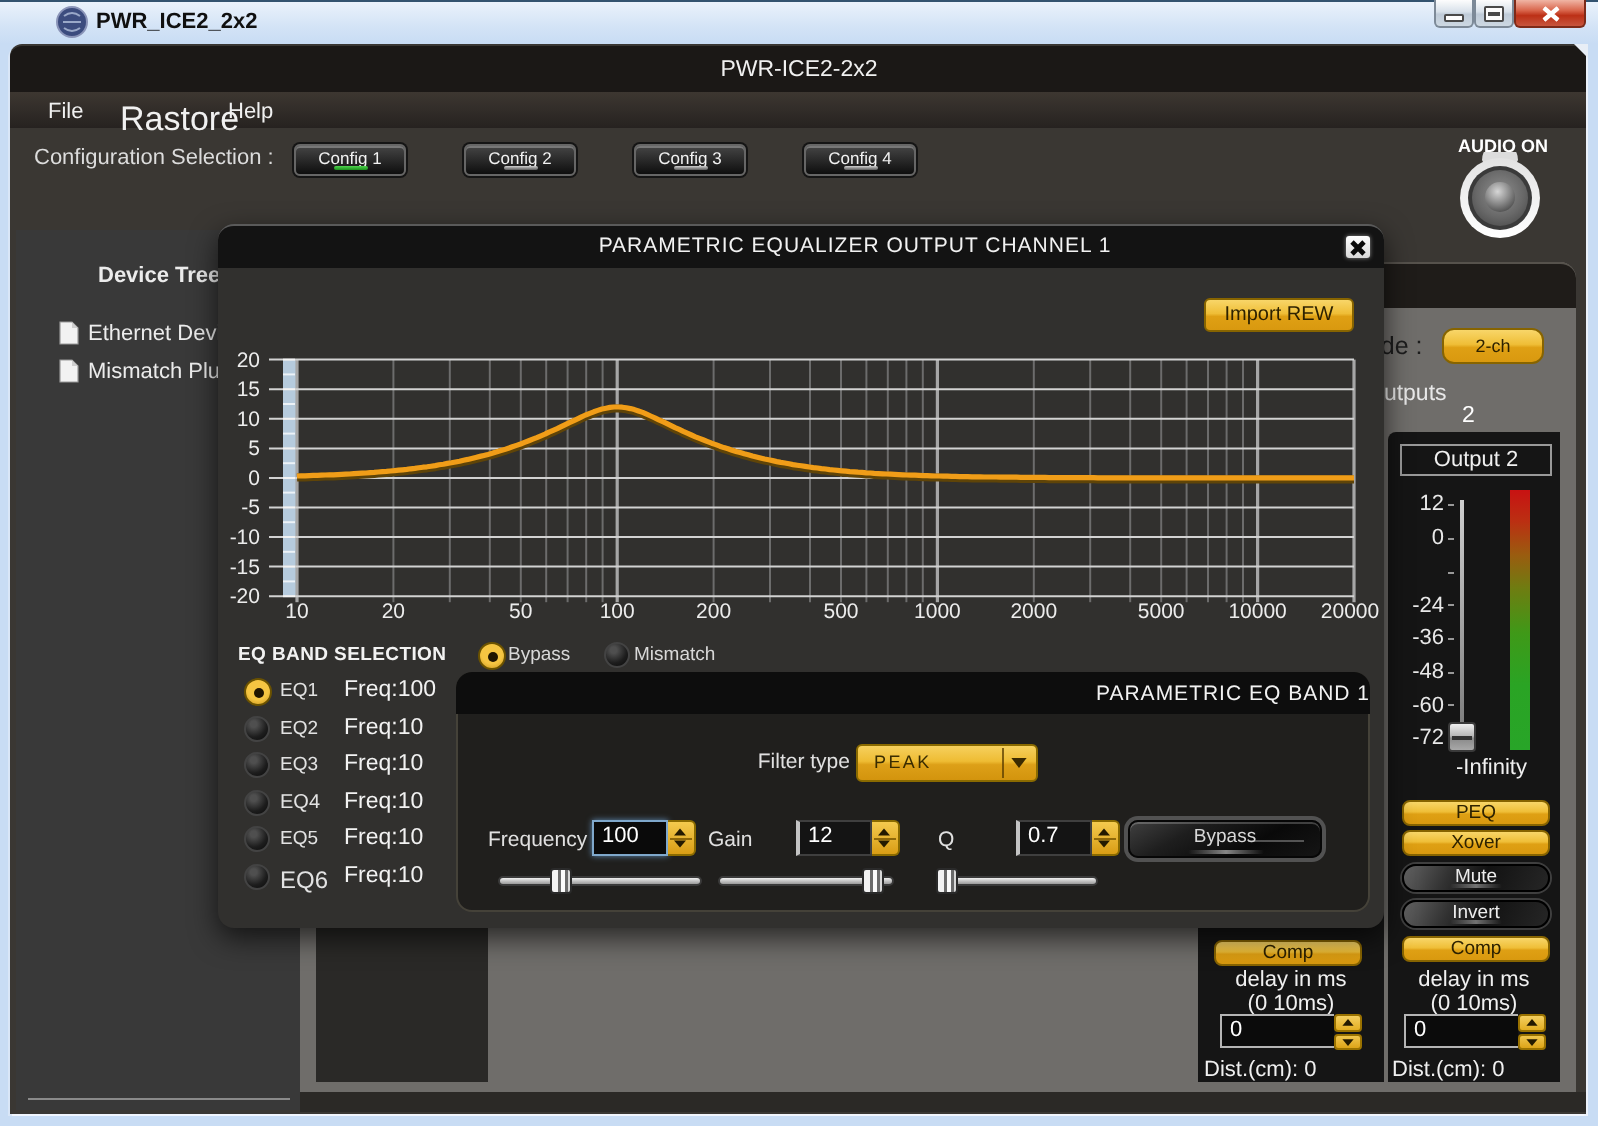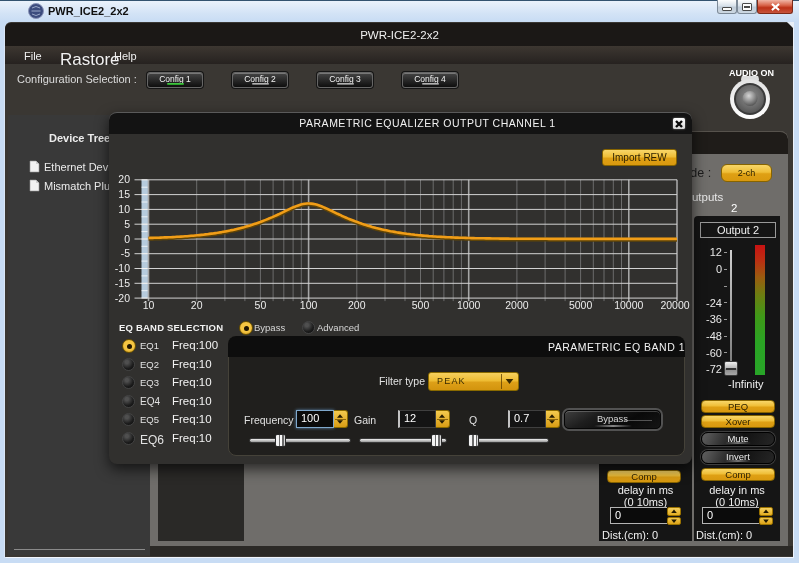--- a/index.html
+++ b/index.html
@@ -270,21 +270,21 @@
 <div class="t" style="left:140px;top:414px;font-size:9.5px;color:#e2e2e2;">EQ5</div>
 <div class="t" style="left:172px;top:413px;font-size:11.5px;color:#f2f2f2;">Freq:10</div>
 <div style="position:absolute;left:122px;top:431.5px;width:11px;height:11px;border-radius:50%;background:radial-gradient(circle at 35% 28%, #4f4f4f 0 15%, #1d1d1d 60%, #090909 100%);border:1px solid #434343;"></div>
 <div class="t" style="left:140px;top:432.5px;font-size:12px;color:#e2e2e2;">EQ6</div>
 <div class="t" style="left:172px;top:431.5px;font-size:11.5px;color:#f2f2f2;">Freq:10</div>
 <div style="position:absolute;left:239px;top:321px;width:12px;height:12px;border-radius:50%;background:radial-gradient(circle at 50% 40%, #f5c542 0 55%, #c8941a 100%);border:1px solid #6b5200;">
     <div style="position:absolute;left:3.5px;top:3.5px;width:5px;height:5px;border-radius:50%;background:#201500;"></div>
   </div>
 <div class="t" style="left:254px;top:322px;font-size:9.5px;color:#d8d8d8;">Bypass</div>
 <div style="position:absolute;left:302px;top:321px;width:11px;height:11px;border-radius:50%;background:radial-gradient(circle at 35% 28%, #4f4f4f 0 15%, #1d1d1d 60%, #090909 100%);border:1px solid #434343;"></div>
-<div class="t" style="left:317px;top:322px;font-size:9.5px;color:#d8d8d8;">Advanced</div>
+<div class="t" style="left:317px;top:322px;font-size:9.5px;color:#d8d8d8;">Mismatch</div>
 
 <div style="position:absolute;left:228px;top:336px;width:457px;height:120px;background:#201f1d;border-radius:8px;border:1px solid #454239;box-sizing:border-box;"></div>
 <div style="position:absolute;left:228px;top:336px;width:457px;height:21px;background:#0d0d0d;border-radius:8px 8px 0 0;"></div>
 <div class="t" style="left:228px;top:341px;width:457px;text-align:right;font-size:10.5px;letter-spacing:.5px;color:#f2f2f2;">PARAMETRIC EQ BAND 1</div>
 
 <div class="t" style="left:345px;top:375px;width:80px;text-align:right;font-size:10.5px;color:#e0e0e0;">Filter type</div>
 <div style="position:absolute;left:428px;top:372px;width:91px;height:19px;background:linear-gradient(#f6d05e 0%,#eebc33 45%,#ddA018 55%,#d3940d 100%);border:1px solid #8a6a00;border-radius:3px;box-sizing:border-box;color:#3a2c00;font-size:9px;letter-spacing:1.2px;line-height:17px;"><span style="padding-left:8px;">PEAK</span><div style="position:absolute;right:16px;top:1px;bottom:1px;width:1px;background:rgba(90,60,0,.75);"></div><svg style="position:absolute;right:2px;top:2px;display:block" width="13" height="13">
       <path d="M6.5 9 l-3.8 -5 h7.6 z" fill="#3a2a00"></path>
     </svg></div>
 

